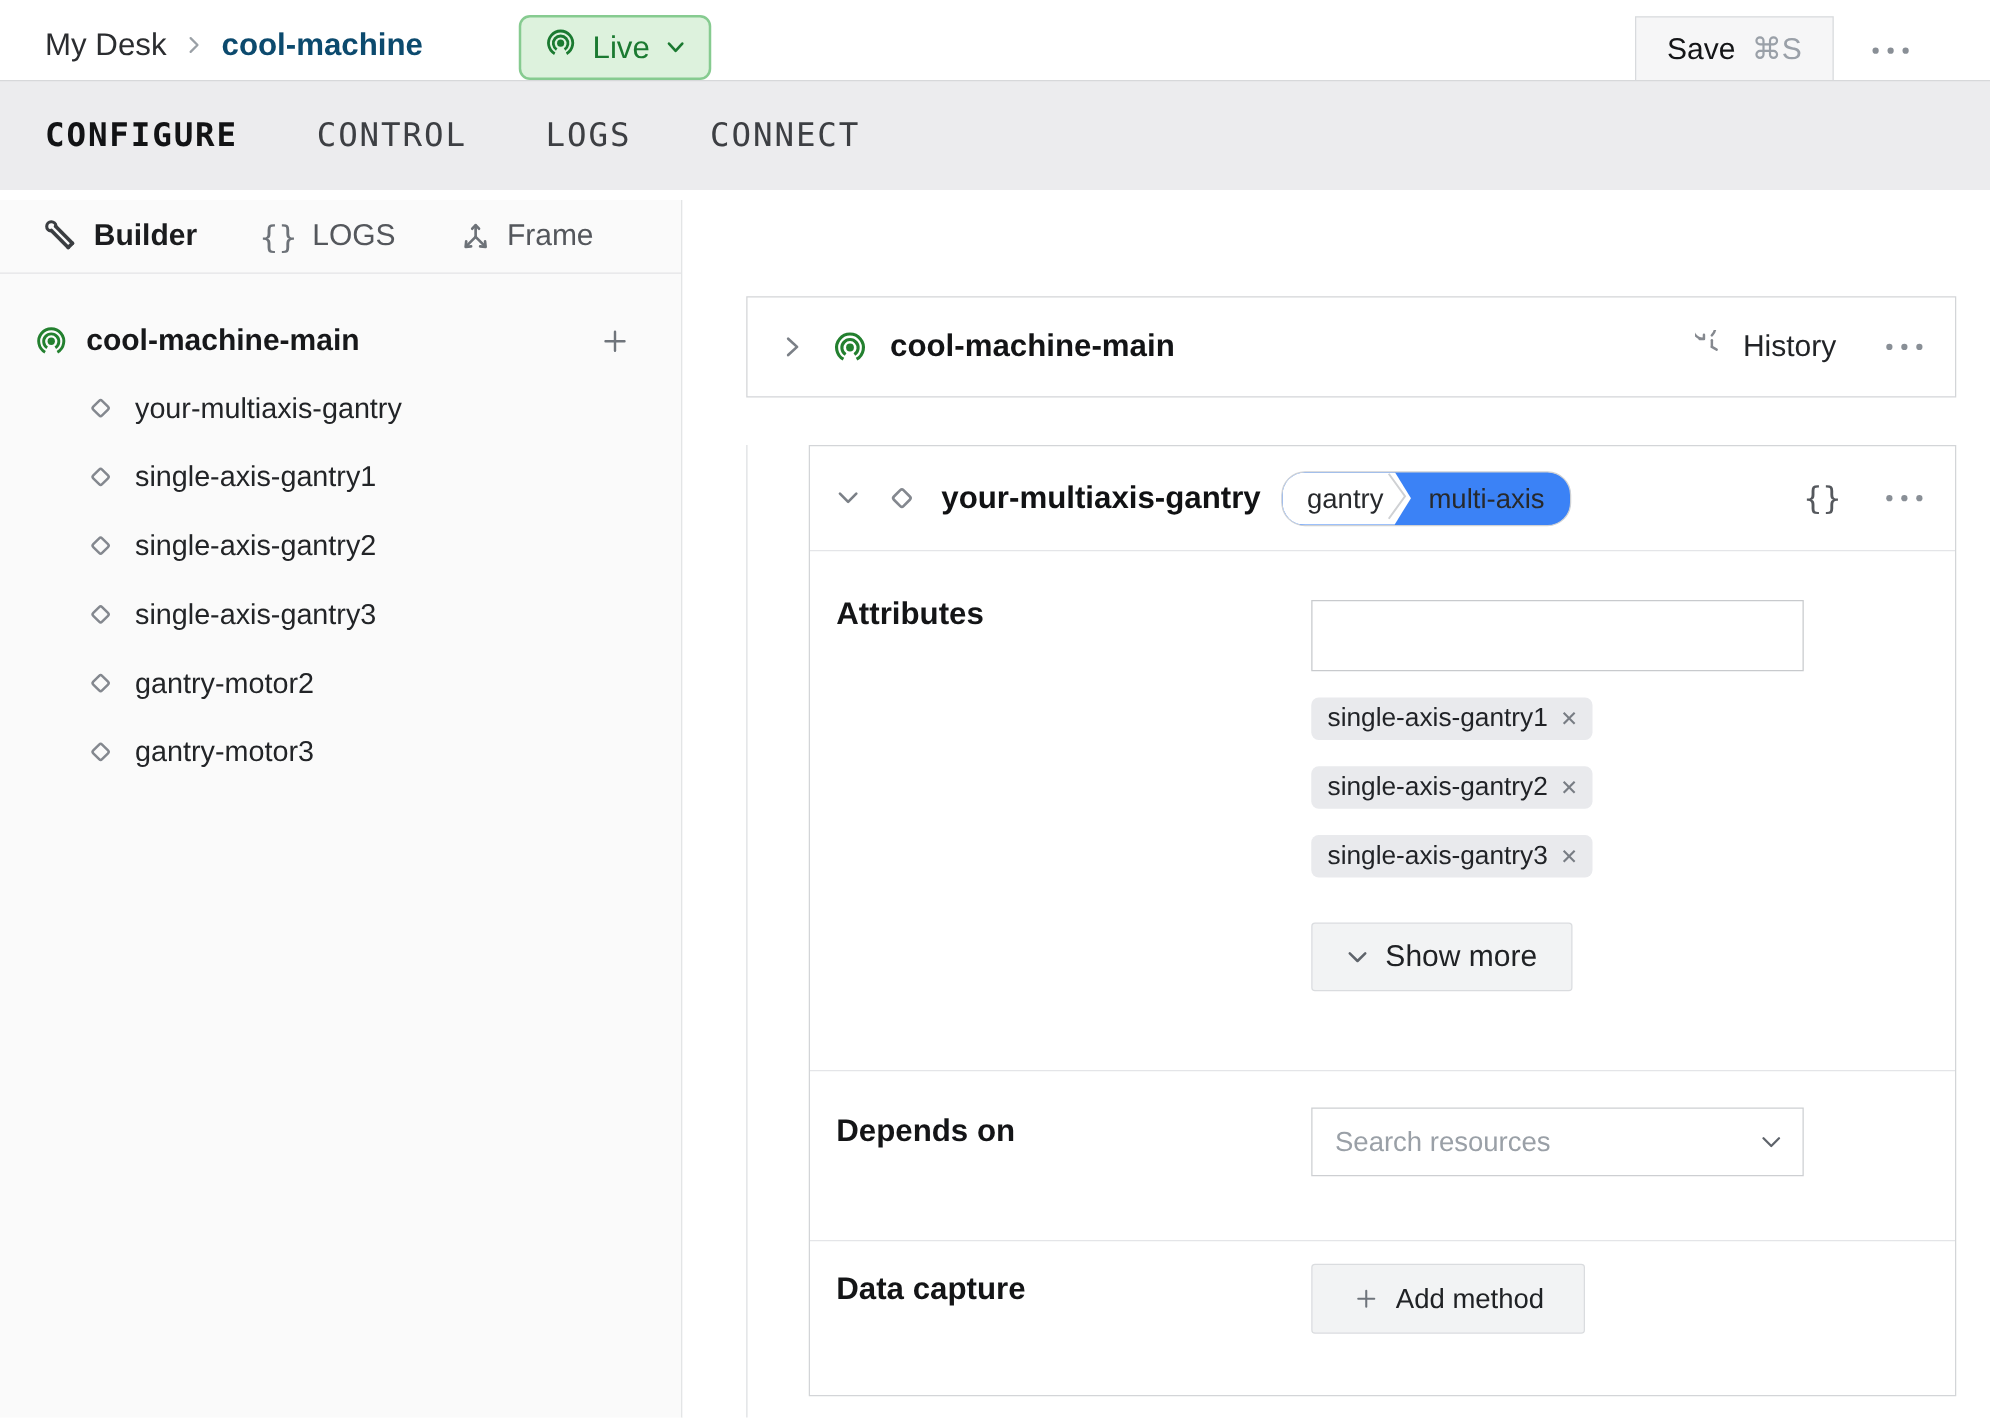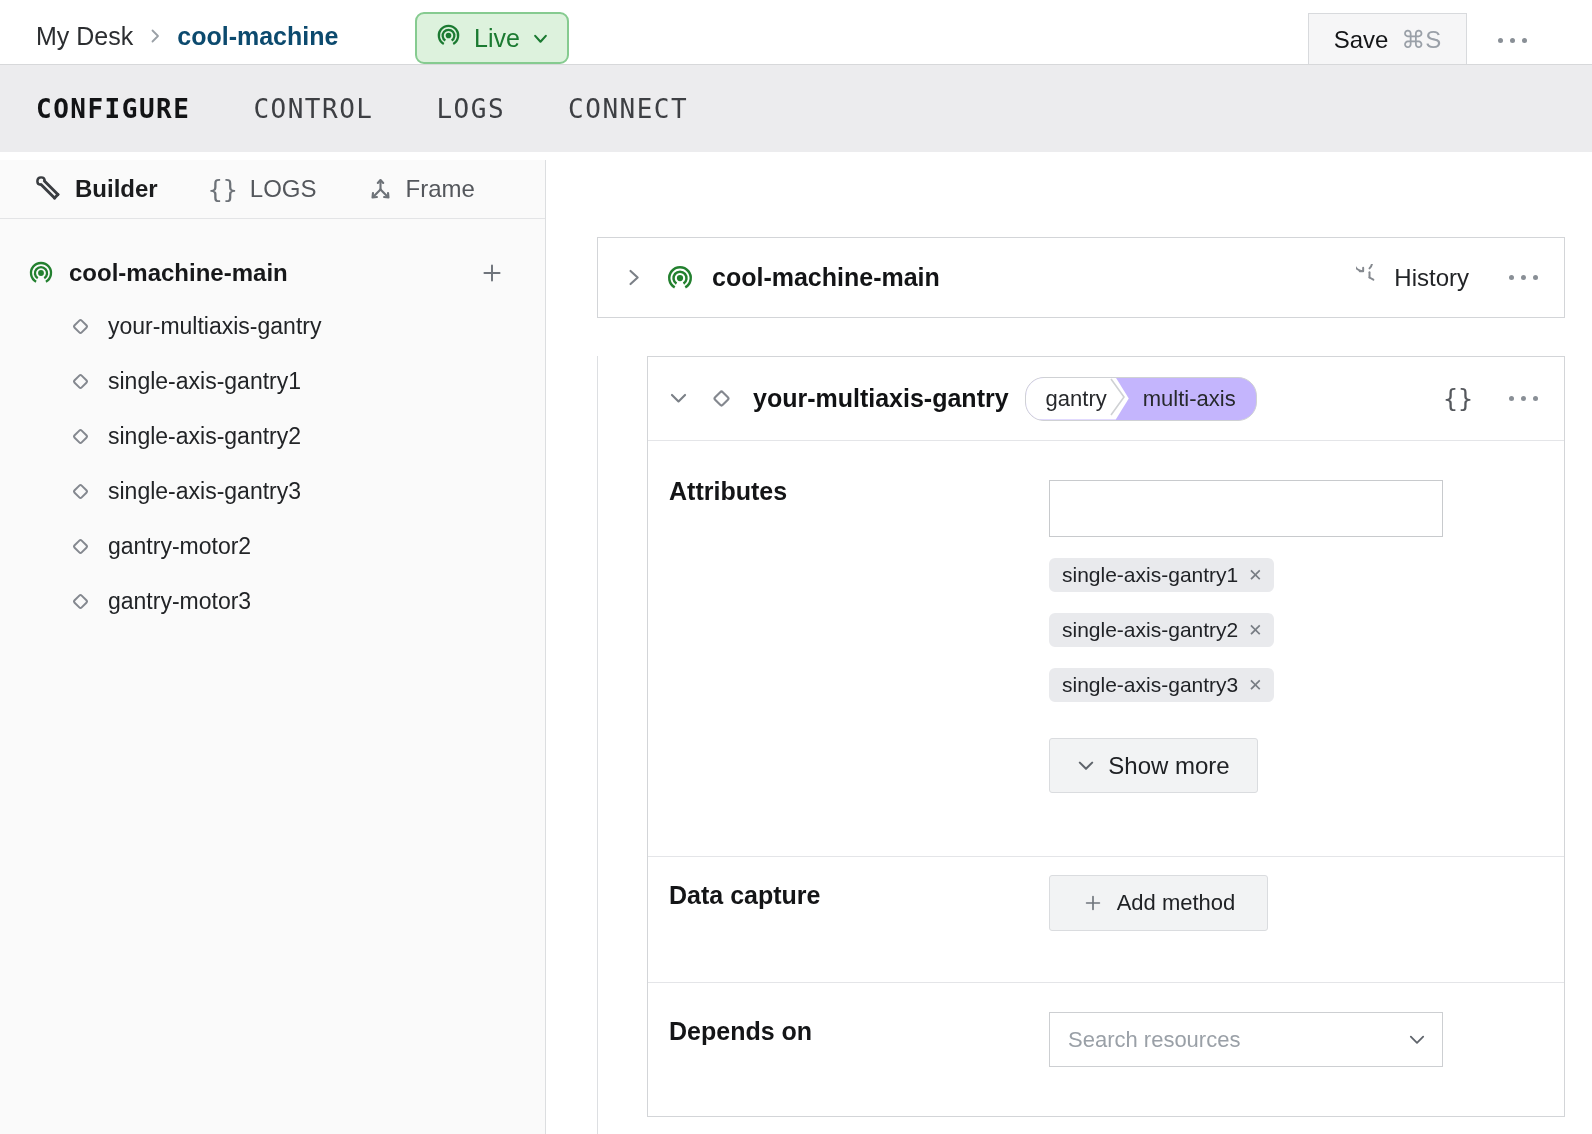--- a/index.html
+++ b/index.html
@@ -64,21 +64,21 @@
 
   .res-card { position:absolute; left:101px; top:196px; width:918px; height:761px;
     border:1px solid #d3d5d8; background:#fff; overflow:hidden; }
   .res-header { height:84px; border-bottom:1px solid #e4e5e8; display:flex; align-items:center;
     padding:0 26px 0 21px; }
   .res-title { margin-left:18px; font-weight:700; font-size:25px; color:#111214; }
   .res-right { margin-left:auto; display:flex; align-items:center; gap:36px; }
   .res-braces { font-family:"DejaVu Sans Mono",monospace; font-size:25px; color:#55585d; cursor:pointer; }
 
   .type-pill { position:relative; margin-left:16px; height:44px; border:1px solid #cfd1d4;
-    border-radius:19px; display:flex; align-items:stretch; background:#c4b5fd; overflow:hidden; }
+    border-radius:19px; display:flex; align-items:stretch; background:#3b82f6; overflow:hidden; }
   .pill-left { background:#fff; display:flex; align-items:center; font-size:22px; color:#27292c;
     padding:0 22px 0 20px;
     clip-path:polygon(0 0, calc(100% - 13px) 0, 100% 50%, calc(100% - 13px) 100%, 0 100%); }
   .pill-chevron { position:absolute; top:0; height:38px; }
   .pill-right { display:flex; align-items:center; font-size:22px; color:#27292c; padding:0 20px 0 14px; }
 
   .section { display:flex; padding-left:21px; }
   .sec-attributes { height:415px; padding-top:28px; }
   .sec-depends { height:136px; border-top:1px solid #e4e5e8; padding-top:29px; }
   .sec-capture { height:126px; border-top:1px solid #e4e5e8; padding-top:18px; }
@@ -355,37 +355,37 @@
           <span class="icon">
             <svg width="18" height="18" viewBox="0 0 16 16">
                 <path d="M2.5 5 L8 10.5 L13.5 5" fill="none" stroke="currentColor" stroke-width="1.8" stroke-linecap="round" stroke-linejoin="round"></path>
               </svg>
           </span>
           <span>Show more</span>
         </button>
       </div>
     </div>
 
-    <div class="section sec-capture">
-      <div class="sec-label">Data capture</div>
-      <button class="addmethod-btn">
-        <span class="icon">
-          <svg width="22" height="22" viewBox="0 0 24 24">
-              <path d="M12 5 V19 M5 12 H19" stroke="currentColor" stroke-width="1.8" stroke-linecap="round"></path>
-            </svg>
-        </span>
-        <span>Add method</span>
-      </button>
-    </div>
-
     <div class="section sec-depends">
       <div class="sec-label">Depends on</div>
       <div class="select">
         <span class="select-placeholder">Search resources</span>
         <span class="icon">
           <svg width="18" height="18" viewBox="0 0 16 16">
               <path d="M2.5 5 L8 10.5 L13.5 5" fill="none" stroke="currentColor" stroke-width="1.6" stroke-linecap="round" stroke-linejoin="round"></path>
             </svg>
         </span>
       </div>
     </div>
+
+    <div class="section sec-capture">
+      <div class="sec-label">Data capture</div>
+      <button class="addmethod-btn">
+        <span class="icon">
+          <svg width="22" height="22" viewBox="0 0 24 24">
+              <path d="M12 5 V19 M5 12 H19" stroke="currentColor" stroke-width="1.8" stroke-linecap="round"></path>
+            </svg>
+        </span>
+        <span>Add method</span>
+      </button>
+    </div>
   </div>
 </div>
 
 </body></html>

